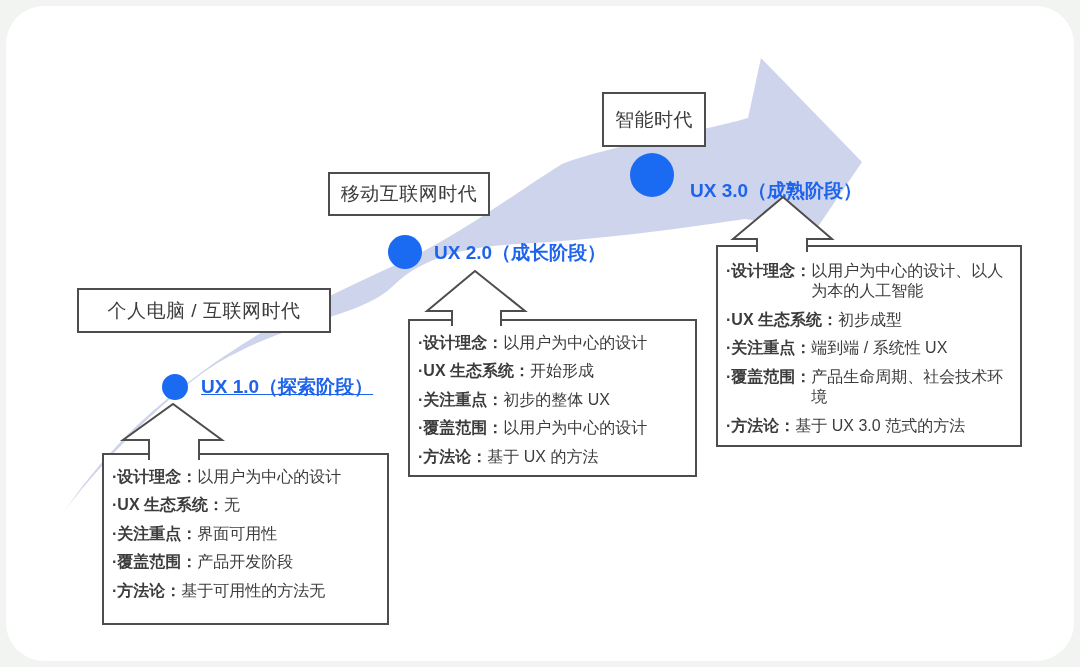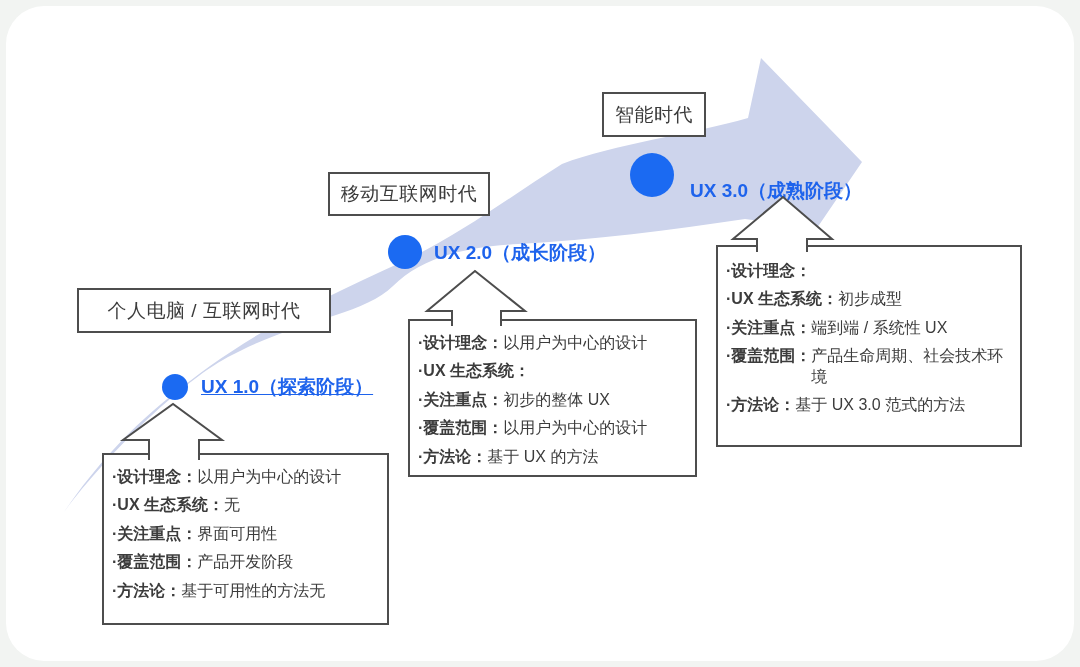--- a/index.html
+++ b/index.html
@@ -18,21 +18,21 @@
   .callout{fill:#ffffff;stroke:var(--border-gray,#4d4d4d);stroke-width:2;stroke-linejoin:miter;}
 
   .era-box{
     position:absolute;box-sizing:border-box;
     background:#fff;border:2px solid var(--border-gray,#4d4d4d);
     display:flex;align-items:center;justify-content:center;
     font-size:19px;color:var(--text-dark,#3c3c3c);letter-spacing:.5px;white-space:nowrap;
   }
   .era1{left:71px;top:282px;width:254px;height:45px;}
   .era2{left:322px;top:166px;width:162px;height:44px;}
-  .era3{left:596px;top:86px;width:104px;height:45px;}
+  .era3{left:596px;top:86px;width:104px;height:55px;}
 
   .dot{position:absolute;border-radius:50%;background:var(--dot-blue,#1b6af2);}
   .dot1{left:156px;top:368px;width:26px;height:26px;}
   .dot2{left:382px;top:229px;width:34px;height:34px;}
   .dot3{left:624px;top:147px;width:44px;height:44px;}
 
   .stage-title{
     position:absolute;font-size:19px;font-weight:bold;
     color:var(--label-blue,#1e63ec);white-space:nowrap;line-height:26px;
   }
@@ -108,37 +108,39 @@
         <span class="val">基于可用性的方法无</span>
       </div>
     </div>
   <div class="detail-box b2">
       <div class="item">
         <span class="lbl">·设计理念：</span>
         <span class="val">以用户为中心的设计</span>
       </div>
       <div class="item">
         <span class="lbl">·UX 生态系统：</span>
+        <span class="val">开始形成</span>
       </div>
       <div class="item">
         <span class="lbl">·关注重点：</span>
         <span class="val">初步的整体 UX</span>
       </div>
       <div class="item">
         <span class="lbl">·覆盖范围：</span>
         <span class="val">以用户为中心的设计</span>
       </div>
       <div class="item">
         <span class="lbl">·方法论：</span>
         <span class="val">基于 UX 的方法</span>
       </div>
     </div>
   <div class="detail-box b3">
       <div class="item">
         <span class="lbl">·设计理念：</span>
+        <span class="val">以用户为中心的设计、以人为本的人工智能</span>
       </div>
       <div class="item">
         <span class="lbl">·UX 生态系统：</span>
         <span class="val">初步成型</span>
       </div>
       <div class="item">
         <span class="lbl">·关注重点：</span>
         <span class="val">端到端 / 系统性 UX</span>
       </div>
       <div class="item">

